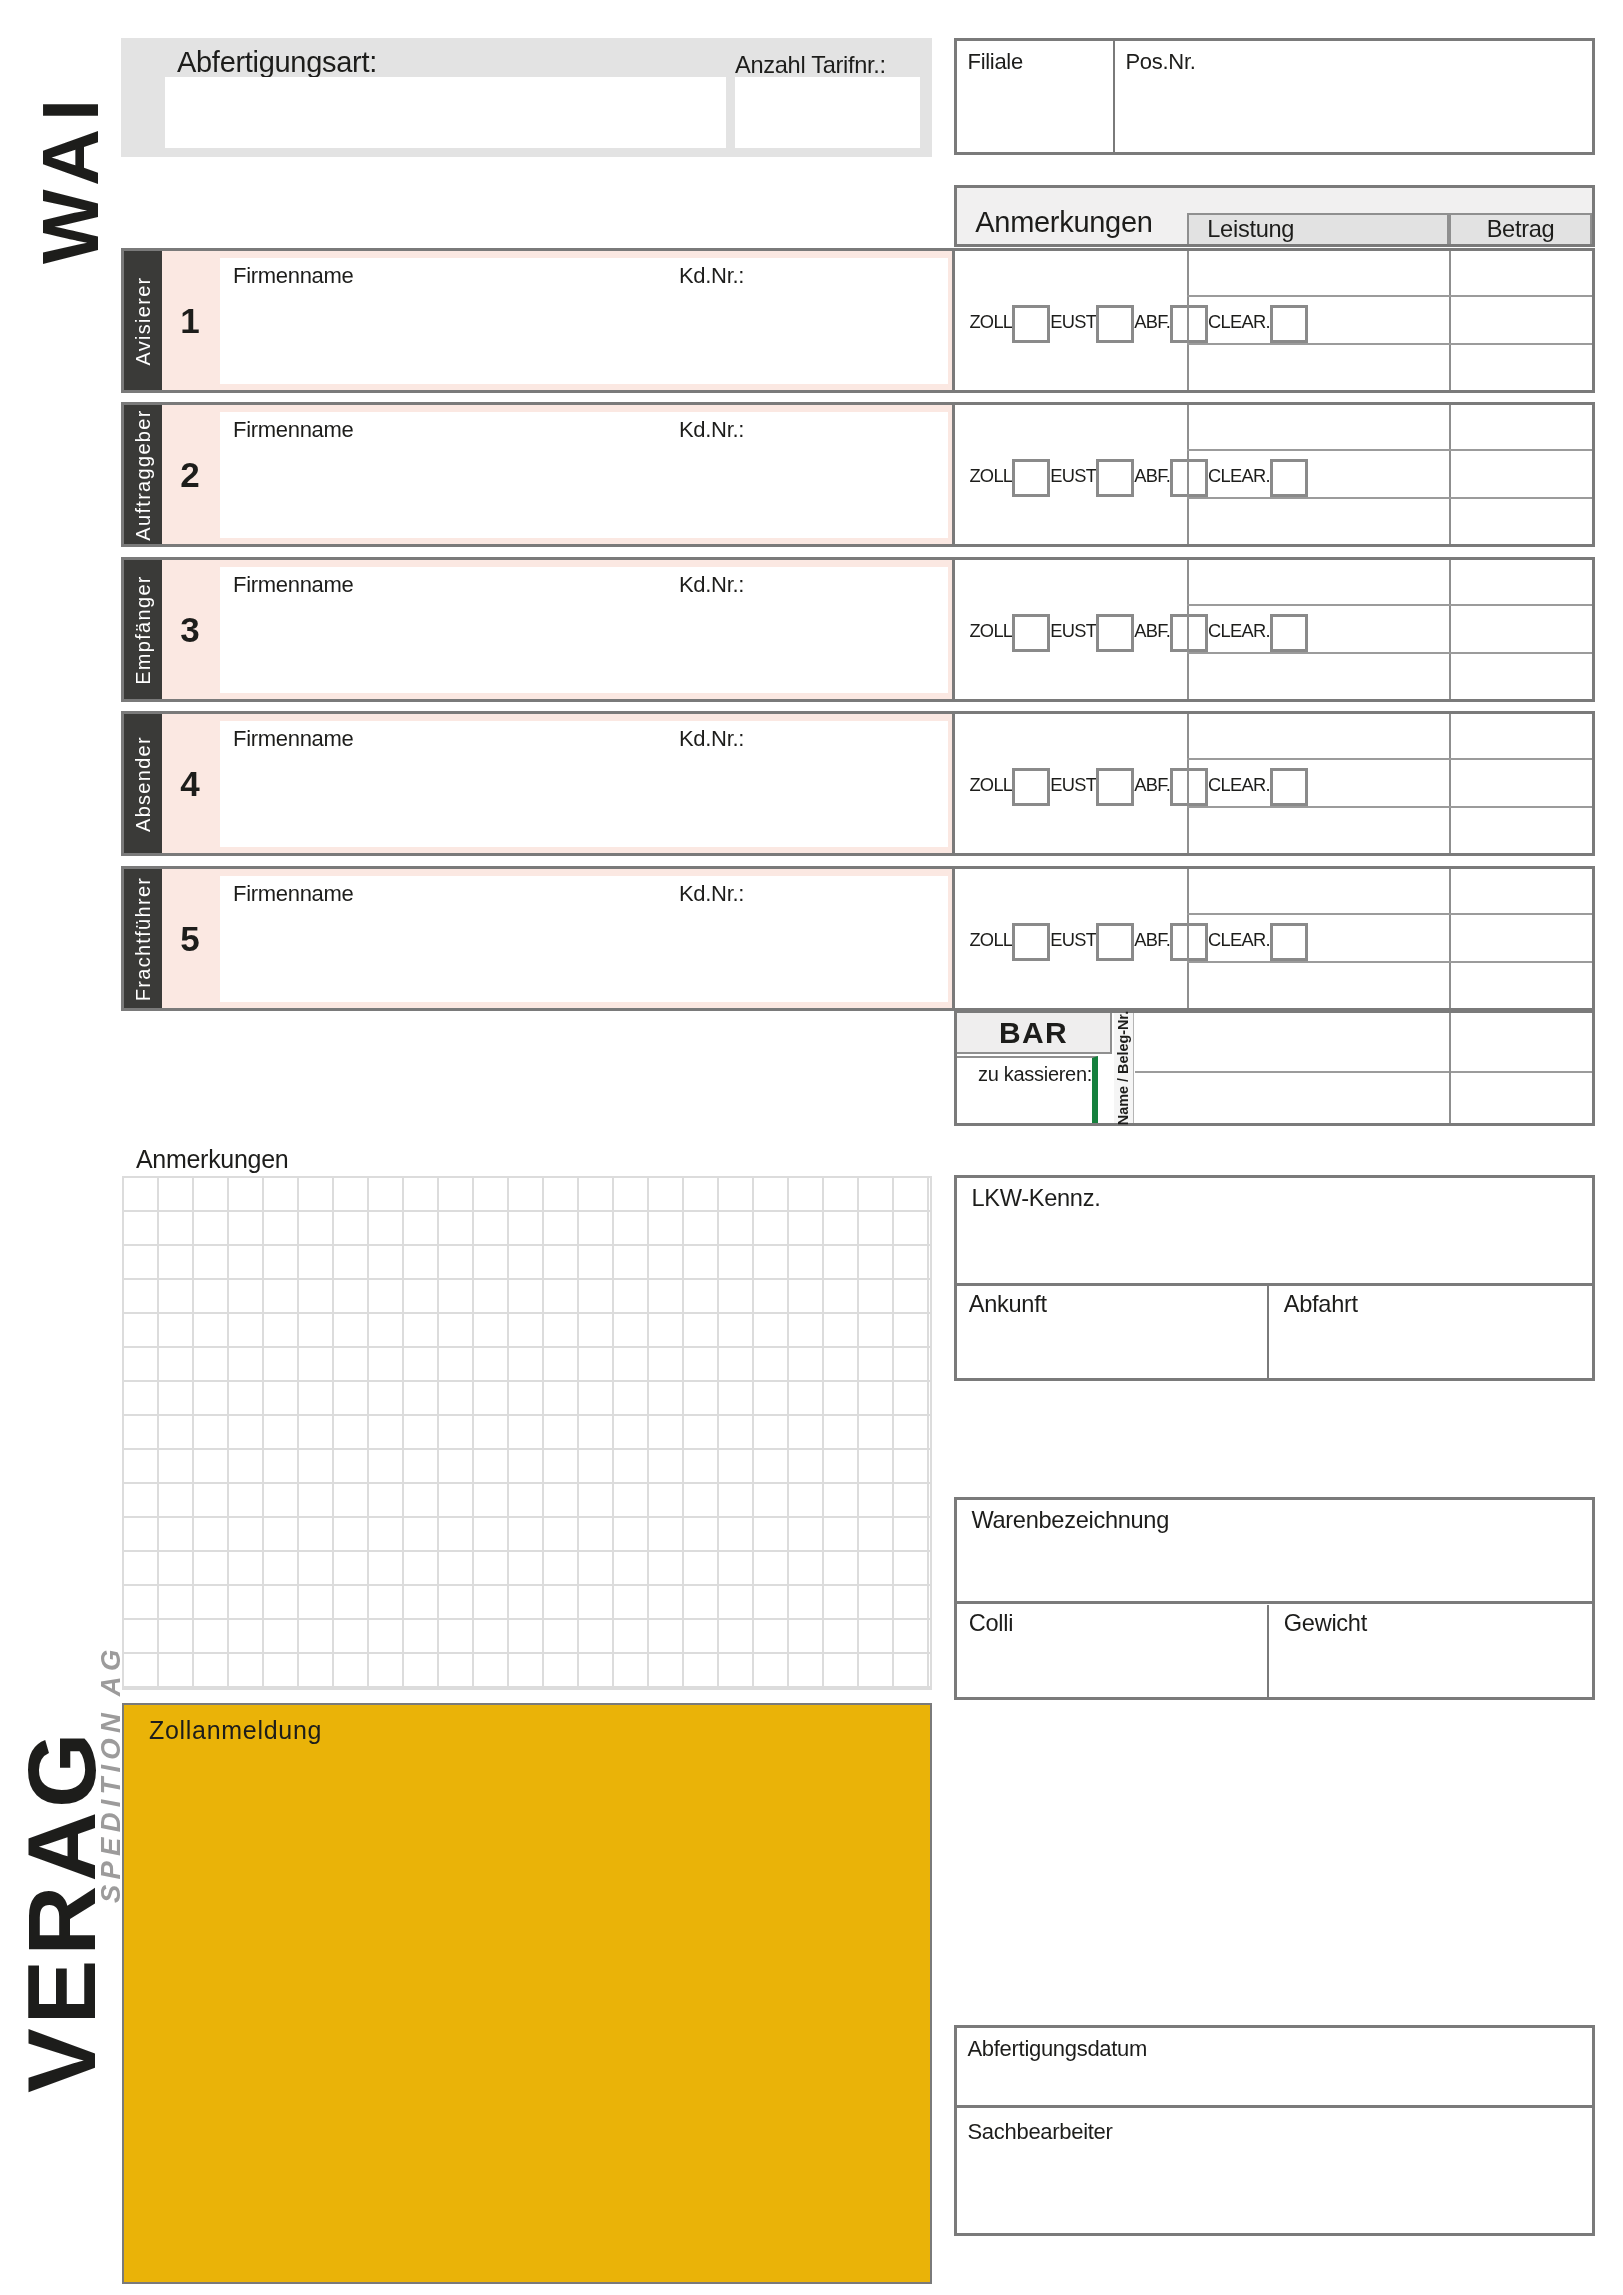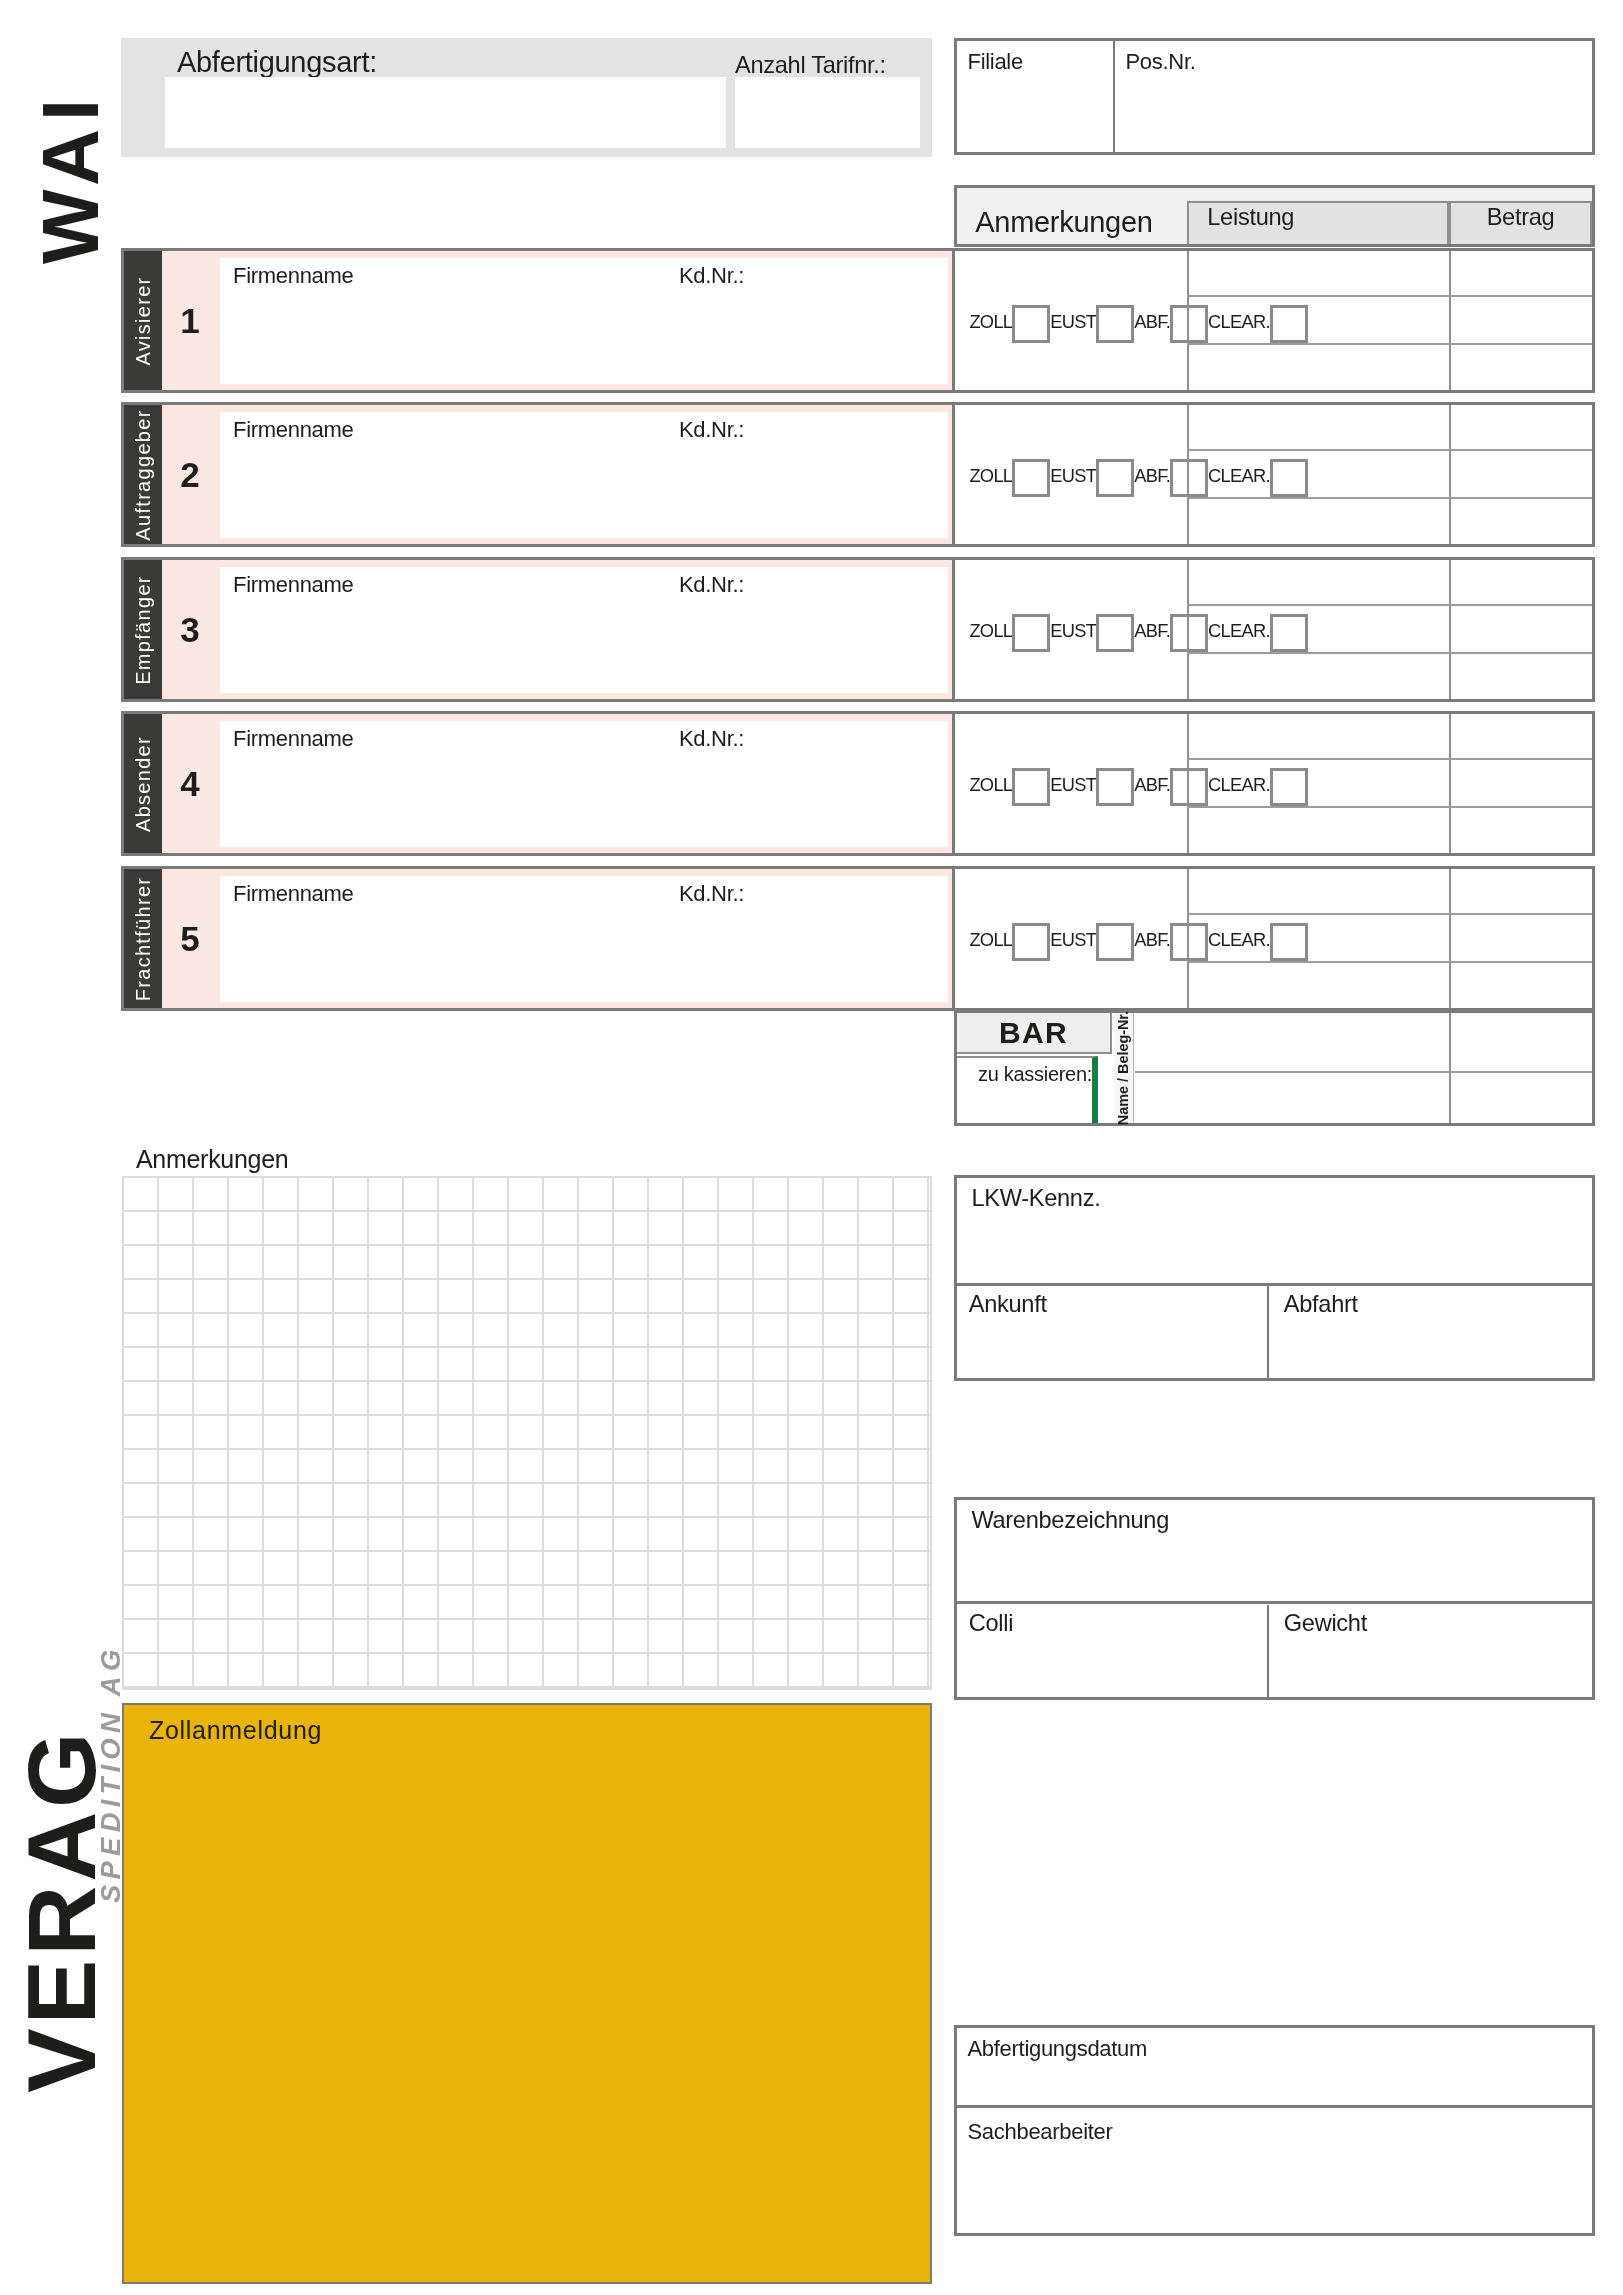--- a/index.html
+++ b/index.html
@@ -24,21 +24,21 @@
   .anzahl-input{left:614px;top:39px;width:185px;height:71px;background:#fff;}
 
   .filiale-box{left:954px;top:38px;width:641px;height:117px;background:#fff;border:3.3px solid #7a7a7a;padding-left:48px;}
   .filiale-cell{left:0;top:0;bottom:0;width:158px;border-right:2px solid #7a7a7a;}
   .posnr-cell{left:158px;top:0;bottom:0;right:0;}
   .cell-lbl{position:absolute;left:10.5px;top:7.9px;font-size:22px;}
 
   
   .abrechnung-header{left:954px;top:185px;width:641px;height:62px;background:#f1f0f0;border:3.3px solid #7a7a7a;}
   .abr-title{left:18.3px;top:18.3px;font-size:29px;}
-  .abr-sub{position:absolute;bottom:0;height:43px;background:#e2e2e2;border:2px solid #8f8f8f;border-bottom:none;
+  .abr-sub{position:absolute;bottom:0;height:31px;background:#e2e2e2;border:2px solid #8f8f8f;border-bottom:none;
            font-size:23.6px;line-height:29px;box-sizing:border-box;}
   .sub-leistung{left:230px;width:262px;padding-left:18.3px;}
   .sub-betrag{left:492px;right:0;text-align:center;}
 
   
   .party-row{position:absolute;left:121px;width:1474px;height:145px;background:#fbe8e2;
              border:3.3px solid #7a7a7a;box-sizing:border-box;}
   .row-label-block{left:0;top:0;bottom:0;width:38px;background:#3a3a38;}
   .vtext{position:absolute;left:50%;top:50%;transform:translate(-50%,-50%) rotate(180deg);
          writing-mode:vertical-rl;color:#fff;font-size:20px;letter-spacing:1.3px;white-space:nowrap;}

